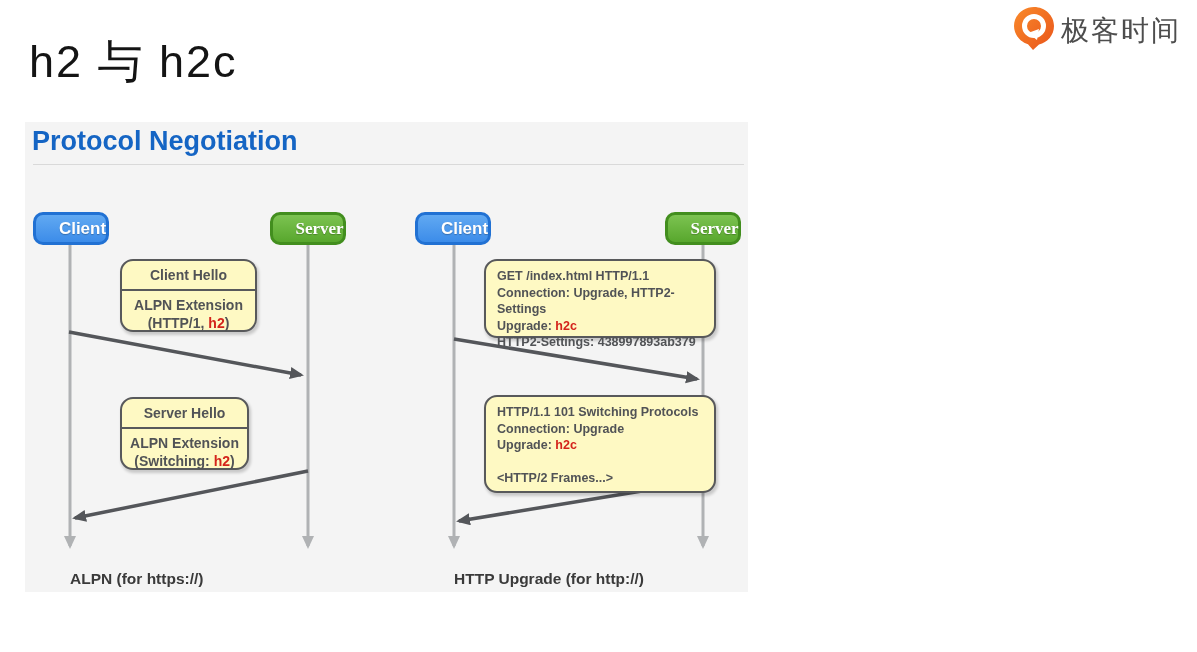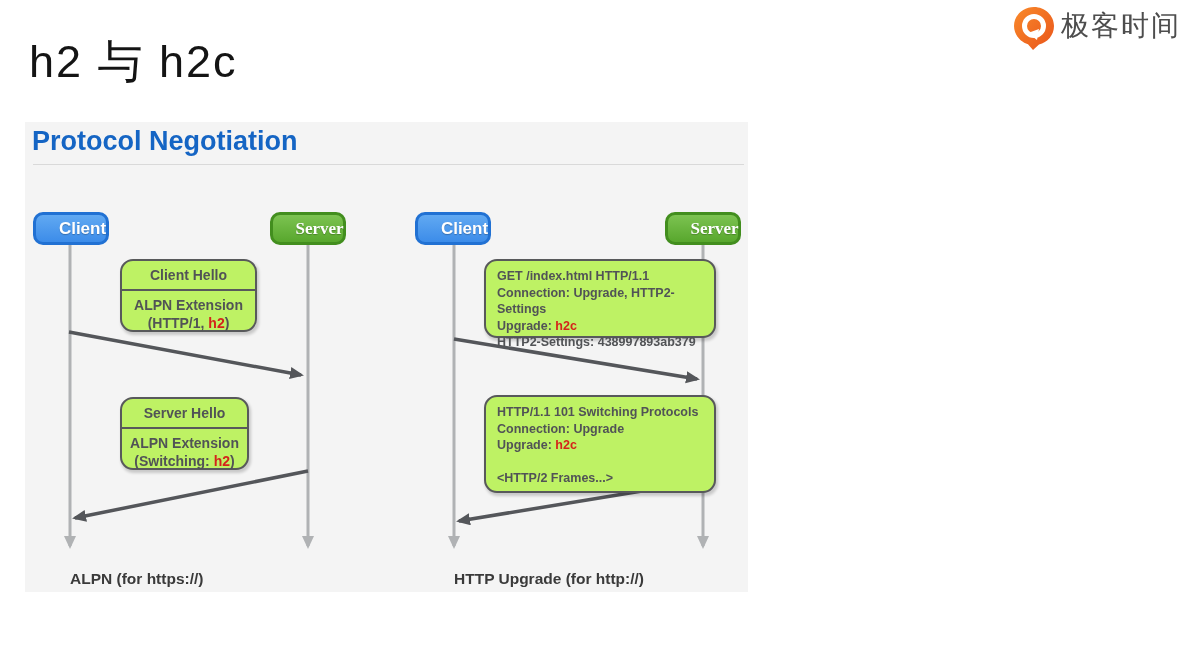--- a/index.html
+++ b/index.html
@@ -8,21 +8,21 @@
     background:#ffffff; font-family:"Liberation Sans", sans-serif;
   }
   
   .slide-title {
     position:absolute; left:29px; top:32px;
     font-size:45px; font-weight:300; color:#141414; letter-spacing:2px;
     font-family:"Liberation Sans", sans-serif;
   }
   .brand {
     position:absolute; right:16px; top:7px;
-    display:flex; align-items:flex-start; gap:7px;font-family:Liberation Mono, monospace;
+    display:flex; align-items:center; gap:7px;font-family:Liberation Mono, monospace;
   }
   .brand-name {
     font-size:28px; color:#4d4d4d; font-weight:500; letter-spacing:2px;
   }
   
   .panel {
     position:absolute; left:25px; top:122px; width:723px; height:470px;
     background:#f4f4f4;
   }
   .panel-heading {
@@ -39,21 +39,21 @@
     position:absolute; width:76px; height:33px; border-radius:10px;
     display:flex; align-items:center; justify-content:center;
     color:#fff; font-weight:bold; font-size:17px; box-sizing:border-box;
     text-shadow:0 1px 1px rgba(0,0,0,0.25);
     padding-left:23px;
   }
   .badge-client { background:linear-gradient(180deg,#61a9f2,#3c8ce9); border:3px solid #2171d3; }
   .badge-server { background:linear-gradient(180deg,#7cc351,#58a72d); border:3px solid #428e1e;font-family:Liberation Serif, serif; }
   
   .msgbox {
-    position:absolute; background:#bef264; box-sizing:border-box;
+    position:absolute; background:#fef9c3; box-sizing:border-box;
     border:2.5px solid #58595b; border-radius:13px;
     box-shadow:1.5px 2.5px 3px rgba(0,0,0,0.18);
     color:#515356; font-weight:bold;
   }
   .msgbox-hd {
     height:28px; border-bottom:2.5px solid #58595b;
     display:flex; align-items:center; justify-content:center; font-size:14px;
   }
   .msgbox-bd { padding:5px 2px 0 2px; text-align:center; font-size:14px; line-height:18px; }
   .reqbox { font-size:12.5px; line-height:16.5px; padding:7px 11px; text-align:left;margin-left:24px; }

